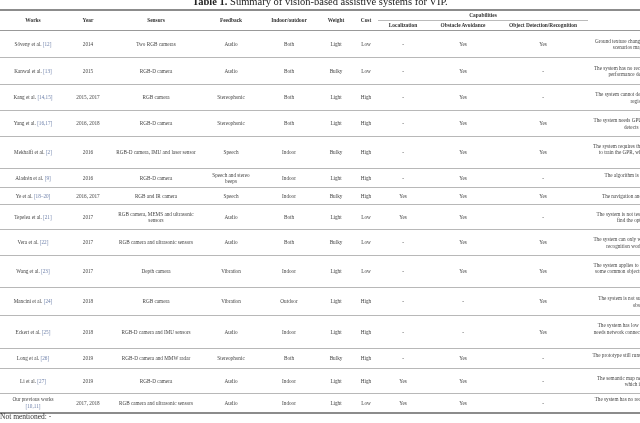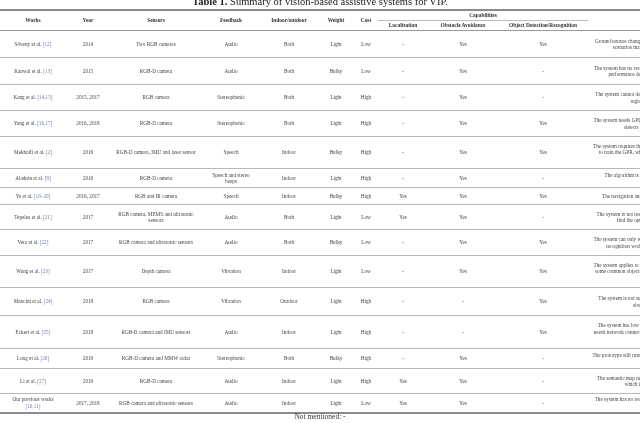--- a/index.html
+++ b/index.html
@@ -11,21 +11,21 @@
   th { font-size:5.4px; font-weight:bold; color:#333; padding:0; line-height:7px; text-align:center; vertical-align:middle; }
   td { font-size:5.2px; color:#444; padding:0; line-height:6.4px; text-align:center; vertical-align:middle; }
   tr.hdr1 th { height:9px; }
   tr.hdr2 th { height:9px; }
   tr.hdr2 th { border-bottom:1px solid #999; }
   th.rs { border-bottom:1px solid #999; }
   th.cap { border-bottom:1px solid #bbb; }
   tr.row td { border-bottom:1px solid #b8b8b8; }
   tr.row:last-child td { border-bottom:none; }
   .cite { color:#6b7ea8; }
-  .footer { position:absolute; top:412px; left:0; width:640px; text-align:center; font-size:7.5px; color:#333; }
+  .footer { position:absolute; top:412px; left:0; width:640px; font-size:7.5px; color:#333; }
 </style>
 </head>
 <body>
 
 <div class="caption"><b>Table 1.</b><span> Summary of vision-based assistive systems for VIP.</span></div>
 
 <table class="t">
   <colgroup>
     <col style="width:66px">
       <col style="width:44px">

